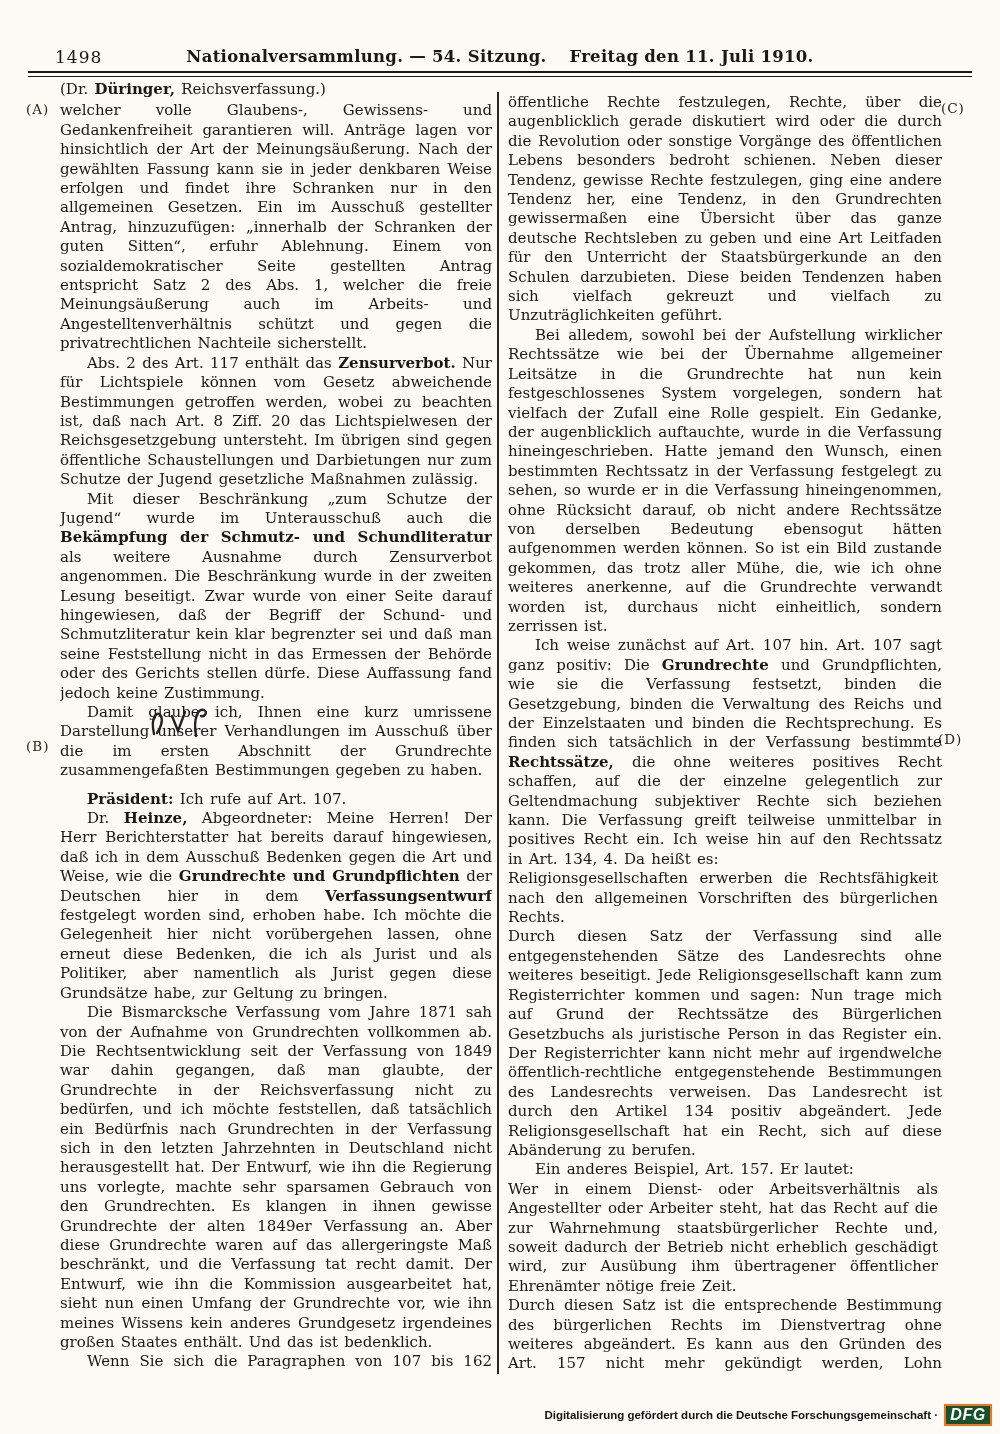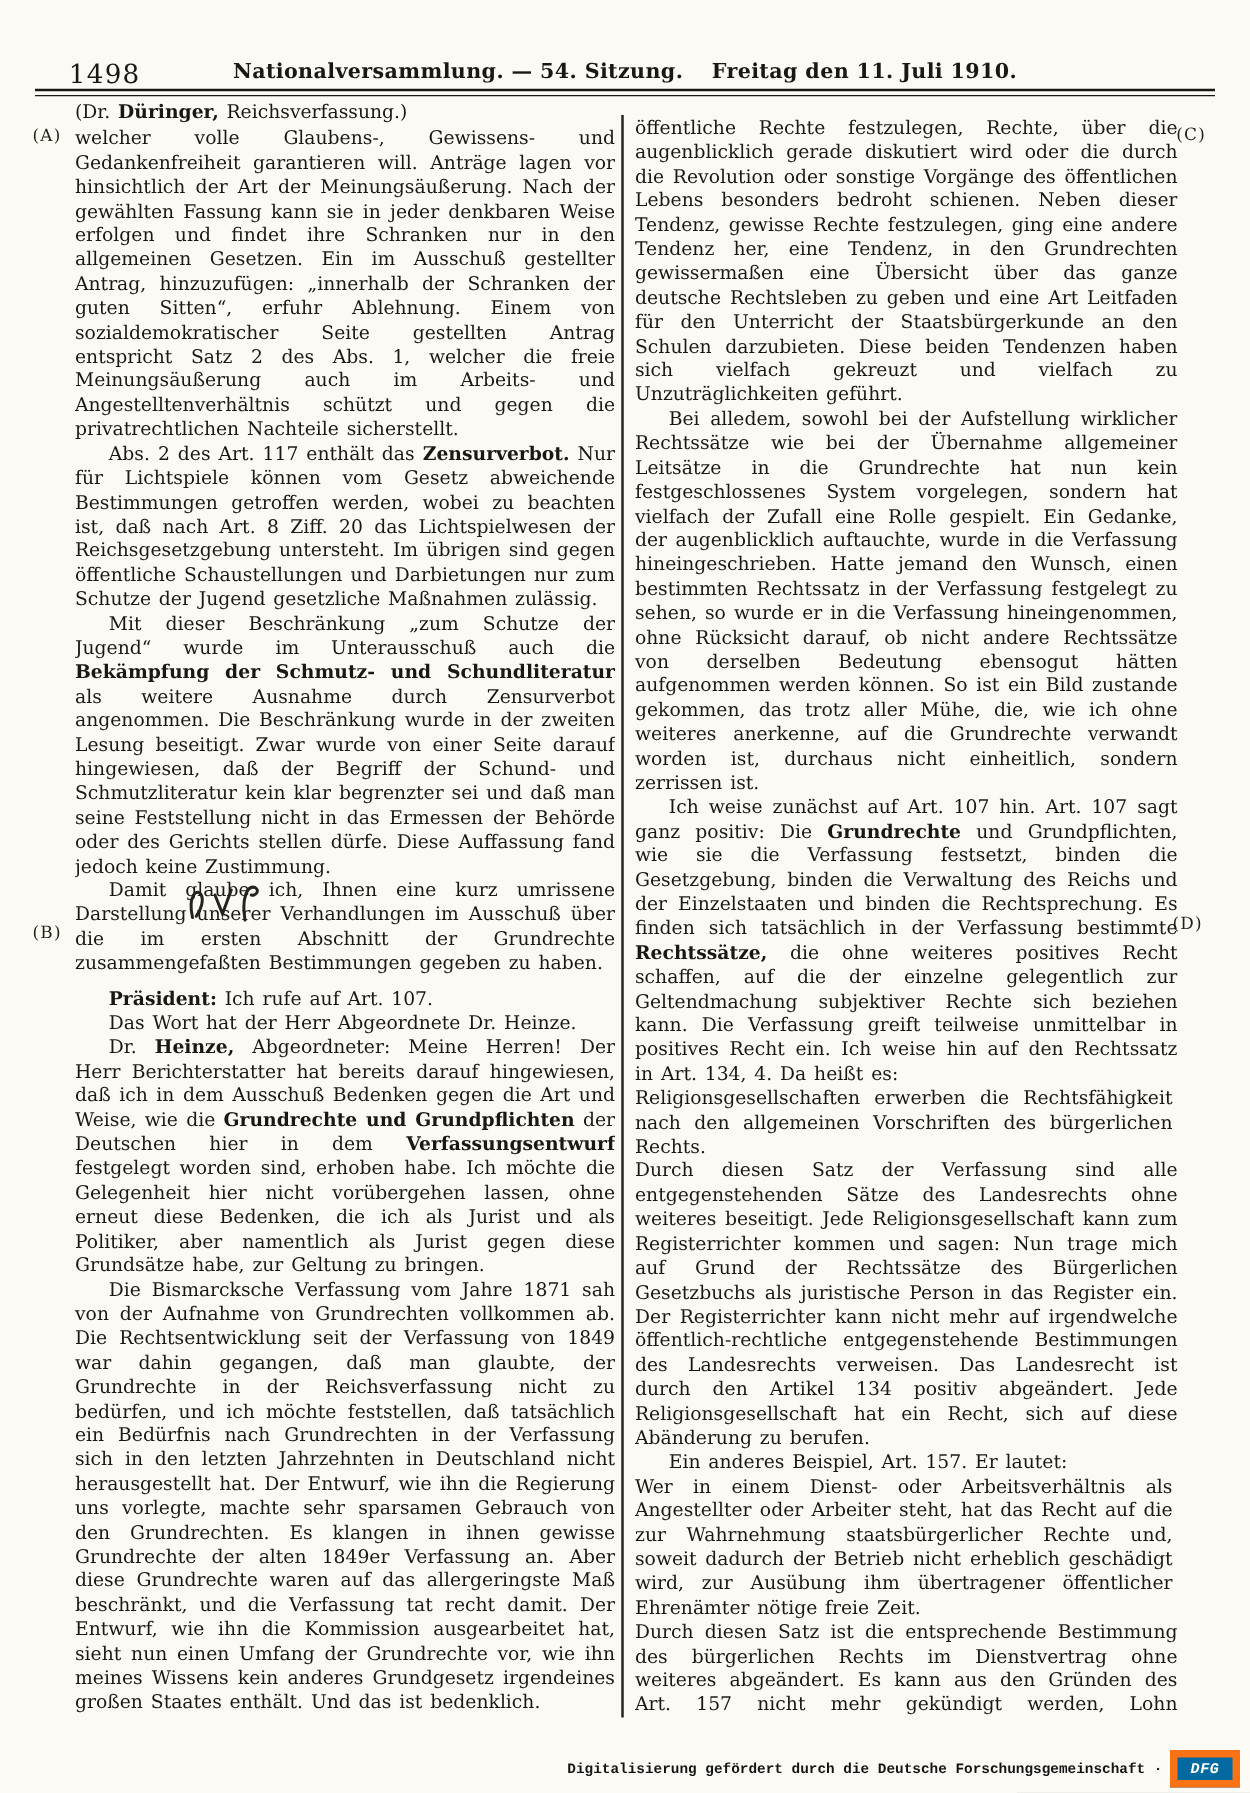--- a/index.html
+++ b/index.html
@@ -5,21 +5,21 @@
   html,body{margin:0;padding:0;background:#e8e6e0;}
   .page{
     position:relative;
     width:1000px;height:1434px;
     background:#fbfaf5;
     font-family:"DejaVu Serif","Liberation Serif",serif;
     color:#1b1713;
     overflow:hidden;
   }
   .header-row{position:absolute;top:47px;left:0;width:1000px;height:24px;}
-  .page-number{position:absolute;left:55px;top:0;font-size:21px;letter-spacing:1px;text-align:center;}
+  .page-number{position:absolute;left:55px;top:0;font-size:17px;letter-spacing:1px;text-align:center;}
   .header-title{position:absolute;left:0;width:100%;text-align:center;top:0;font-size:16.5px;font-weight:bold;letter-spacing:.3px;}
   .header-rule{position:absolute;left:28px;top:71px;width:944px;height:3px;border-top:2.5px solid #1b1713;border-bottom:1px solid #1b1713;}
 
   .col{position:absolute;overflow:hidden;}
   .col-left{left:60px;top:80px;width:432px;height:1292px;}
   .col-right{left:508px;top:93px;width:434px;height:1281px;}
   .column-divider{position:absolute;left:497px;top:92px;width:1.5px;height:1282px;background:#2a2520;}
 
   .blk{margin:0;text-align:justify;font-size:15px;line-height:19.4px;word-spacing:1.5px;}
   .blk.attrib{text-align:left;margin-bottom:2px;}
@@ -31,23 +31,23 @@
 
   .margin-marker{position:absolute;font-size:13.5px;color:#262118;letter-spacing:1px;}
   .mk-a{left:26px;top:101px;}
   .mk-b{left:26px;top:738px;}
   .mk-c{left:941px;top:100px;}
   .mk-d{left:938px;top:731px;}
 
   .ink-mark{position:absolute;left:148px;top:704px;pointer-events:none;}
 
   .footer{position:absolute;right:8px;top:1404px;height:22px;display:flex;align-items:center;gap:6px;
-    font-family:Liberation Mono, monospace;}
+    font-family:Liberation Sans, sans-serif;}
   .footer-credit{font-size:11.5px;font-weight:bold;color:#141414;}
-  .dfg-logo{display:flex;align-items:center;justify-content:center;width:44px;height:18px;background:#0369a1;border:6px solid #f97316;color:#ffffff;font-size:12px;font-weight:bold;font-style:italic;letter-spacing:.5px;}
+  .dfg-logo{display:flex;align-items:center;justify-content:center;width:44px;height:18px;background:#14532d;border:2px solid #f97316;color:#ffffff;font-size:16px;font-weight:bold;font-style:italic;letter-spacing:.5px;}
 </style>
 </head>
 <body>
 
 <div class="page">
 
   <div class="header-row">
     <span class="page-number">1498</span>
     <span class="header-title">Nationalversammlung. — 54. Sitzung.  Freitag den 11. Juli 1910.</span>
   </div>
@@ -58,21 +58,20 @@
   <span class="margin-marker mk-c">(C)</span>
   <span class="margin-marker mk-d">(D)</span>
 
   <div class="col col-left">
       <p class="blk attrib"><span>(Dr. </span><span class="b">Düringer,</span><span> Reichsverfassung.)</span></p>
       <p class="blk flush"><span>welcher volle Glaubens-, Gewissens- und Gedankenfreiheit garantieren will.  Anträge lagen vor hinsichtlich der Art der Meinungsäußerung.  Nach der gewählten Fassung kann sie in jeder denkbaren Weise erfolgen und findet ihre Schranken nur in den allgemeinen Gesetzen.  Ein im Ausschuß gestellter Antrag, hinzuzufügen: „innerhalb der Schranken der guten Sitten“, erfuhr Ablehnung.  Einem von sozialdemokratischer Seite gestellten Antrag entspricht Satz 2 des Abs. 1, welcher die freie Meinungsäußerung auch im Arbeits- und Angestelltenverhältnis schützt und gegen die privatrechtlichen Nachteile sicherstellt.</span></p>
       <p class="blk indent"><span>Abs. 2 des Art. 117 enthält das </span><span class="b">Zensurverbot.</span><span> Nur für Lichtspiele können vom Gesetz abweichende Bestimmungen getroffen werden, wobei zu beachten ist, daß nach Art. 8 Ziff. 20 das Lichtspielwesen der Reichsgesetzgebung untersteht.  Im übrigen sind gegen öffentliche Schaustellungen und Darbietungen nur zum Schutze der Jugend gesetzliche Maßnahmen zulässig.</span></p>
       <p class="blk indent"><span>Mit dieser Beschränkung „zum Schutze der Jugend“ wurde im Unterausschuß auch die </span><span class="b">Bekämpfung der Schmutz- und Schundliteratur</span><span> als weitere Ausnahme durch Zensurverbot angenommen.  Die Beschränkung wurde in der zweiten Lesung beseitigt.  Zwar wurde von einer Seite darauf hingewiesen, daß der Begriff der Schund- und Schmutzliteratur kein klar begrenzter sei und daß man seine Feststellung nicht in das Ermessen der Behörde oder des Gerichts stellen dürfe.  Diese Auffassung fand jedoch keine Zustimmung.</span></p>
       <p class="blk indent"><span>Damit glaube ich, Ihnen eine kurz umrissene Darstellung unserer Verhandlungen im Ausschuß über die im ersten Abschnitt der Grundrechte zusammengefaßten Bestimmungen gegeben zu haben.</span></p>
       <p class="blk indent gap"><span class="b">Präsident:</span><span> Ich rufe auf Art. 107.</span></p>
-      <p class="blk indent"><span>Das Wort hat der Herr Abgeordnete Dr. Heinze.</span></p>
       <p class="blk indent"><span>Dr. </span><span class="b">Heinze,</span><span> Abgeordneter: Meine Herren!  Der Herr Berichterstatter hat bereits darauf hingewiesen, daß ich in dem Ausschuß Bedenken gegen die Art und Weise, wie die </span><span class="b">Grundrechte und Grundpflichten</span><span> der Deutschen hier in dem </span><span class="b">Verfassungsentwurf</span><span> festgelegt worden sind, erhoben habe.  Ich möchte die Gelegenheit hier nicht vorübergehen lassen, ohne erneut diese Bedenken, die ich als Jurist und als Politiker, aber namentlich als Jurist gegen diese Grundsätze habe, zur Geltung zu bringen.</span></p>
       <p class="blk indent"><span>Die Bismarcksche Verfassung vom Jahre 1871 sah von der Aufnahme von Grundrechten vollkommen ab. Die Rechtsentwicklung seit der Verfassung von 1849 war dahin gegangen, daß man glaubte, der Grundrechte in der Reichsverfassung nicht zu bedürfen, und ich möchte feststellen, daß tatsächlich ein Bedürfnis nach Grundrechten in der Verfassung sich in den letzten Jahrzehnten in Deutschland nicht herausgestellt hat.  Der Entwurf, wie ihn die Regierung uns vorlegte, machte sehr sparsamen Gebrauch von den Grundrechten.  Es klangen in ihnen gewisse Grundrechte der alten 1849er Verfassung an. Aber diese Grundrechte waren auf das allergeringste Maß beschränkt, und die Verfassung tat recht damit. Der Entwurf, wie ihn die Kommission ausgearbeitet hat, sieht nun einen Umfang der Grundrechte vor, wie ihn meines Wissens kein anderes Grundgesetz irgendeines großen Staates enthält.  Und das ist bedenklich.</span></p>
       <p class="blk indent"><span>Wenn Sie sich die Paragraphen von 107 bis 162 durchsehen, welche die </span></p>
     </div>
 
   <div class="column-divider"></div>
 
   <div class="col col-right">
       <p class="blk flush"><span>öffentliche Rechte festzulegen, Rechte, über die augenblicklich gerade diskutiert wird oder die durch die Revolution oder sonstige Vorgänge des öffentlichen Lebens besonders bedroht schienen.  Neben dieser Tendenz, gewisse Rechte festzulegen, ging eine andere Tendenz her, eine Tendenz, in den Grundrechten gewissermaßen eine Übersicht über das ganze deutsche Rechtsleben zu geben und eine Art Leitfaden für den Unterricht der Staatsbürgerkunde an den Schulen darzubieten.  Diese beiden Tendenzen haben sich vielfach gekreuzt und vielfach zu Unzuträglichkeiten geführt.</span></p>
       <p class="blk indent"><span>Bei alledem, sowohl bei der Aufstellung wirklicher Rechtssätze wie bei der Übernahme allgemeiner Leitsätze in die Grundrechte hat nun kein festgeschlossenes System vorgelegen, sondern hat vielfach der Zufall eine Rolle gespielt.  Ein Gedanke, der augenblicklich auftauchte, wurde in die Verfassung hineingeschrieben.  Hatte jemand den Wunsch, einen bestimmten Rechtssatz in der Verfassung festgelegt zu sehen, so wurde er in die Verfassung hineingenommen, ohne Rücksicht darauf, ob nicht andere Rechtssätze von derselben Bedeutung ebensogut hätten aufgenommen werden können.  So ist ein Bild zustande gekommen, das trotz aller Mühe, die, wie ich ohne weiteres anerkenne, auf die Grundrechte verwandt worden ist, durchaus nicht einheitlich, sondern zerrissen ist.</span></p>

